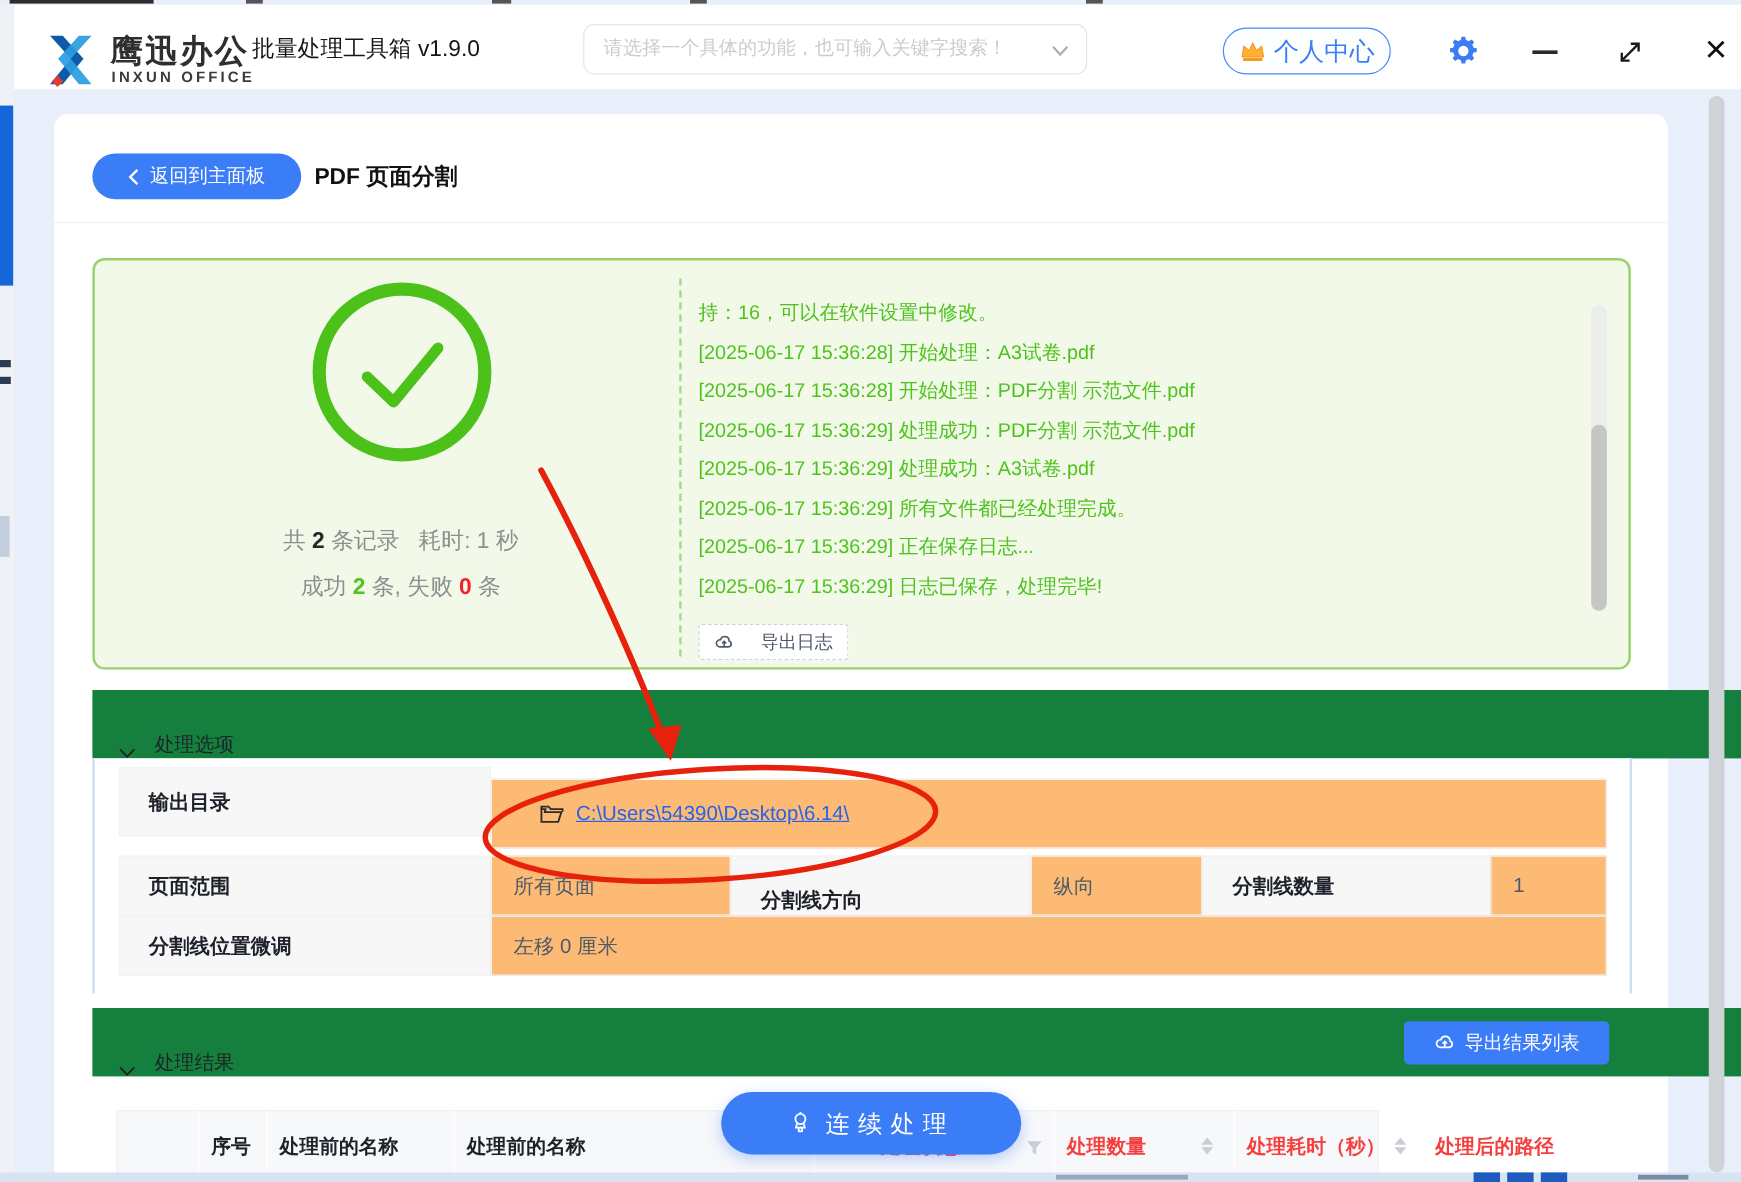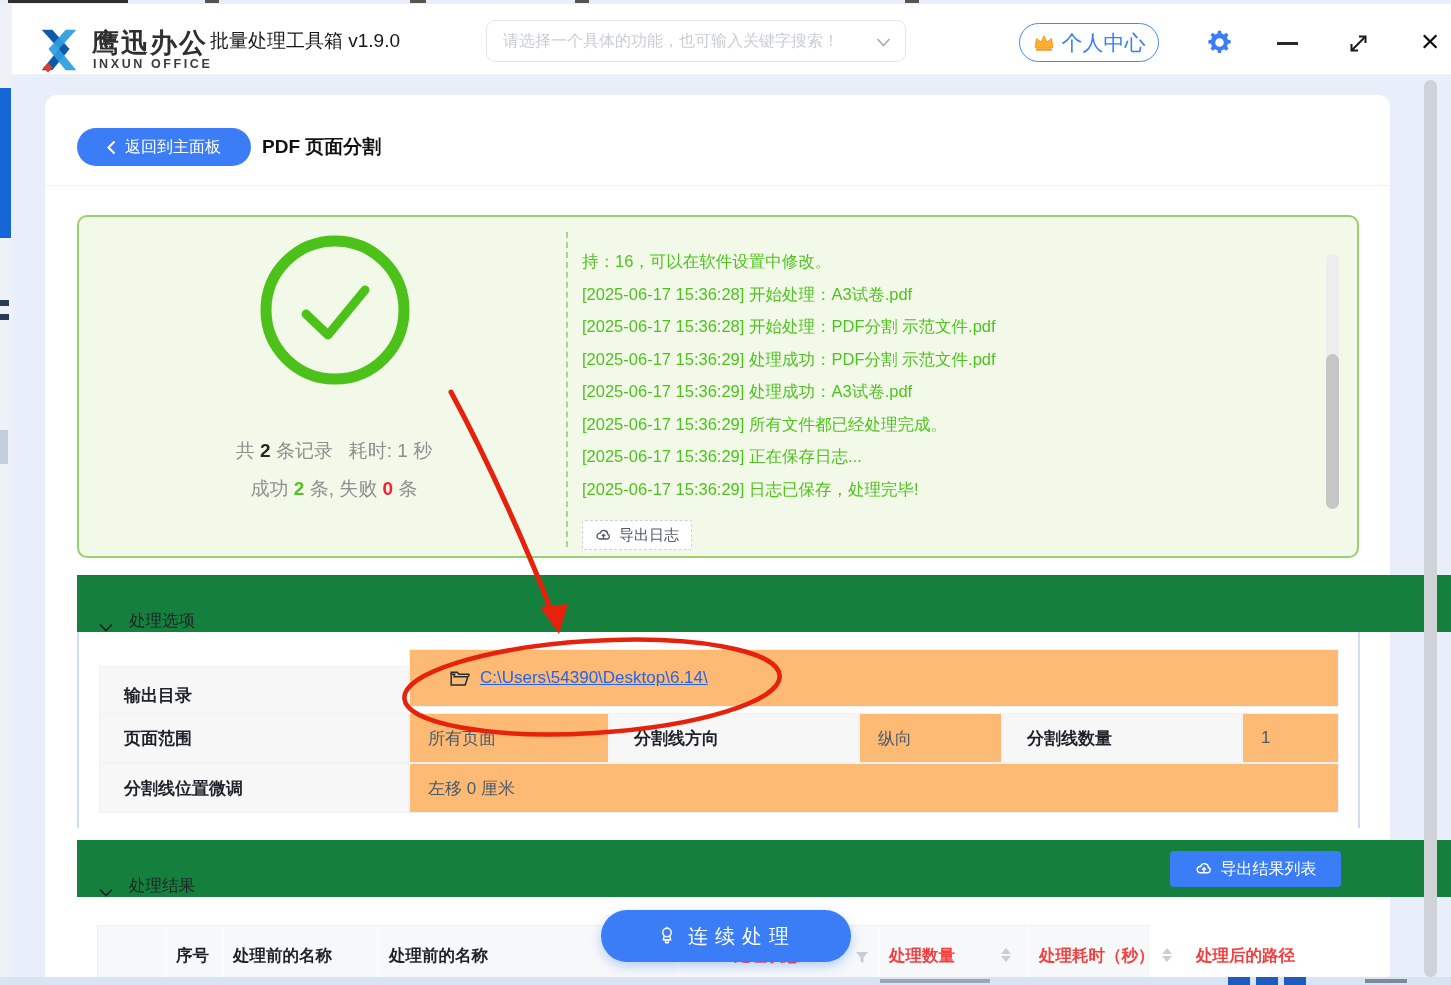--- a/index.html
+++ b/index.html
@@ -37,21 +37,21 @@
   
   .green-panel { position:absolute; left:77px; top:215px; width:1282px; height:343px; background:#f2f9e9; border:2px solid #95d26b; border-radius:10px; }
   .ok-circle { position:absolute; left:180px; top:17px; }
   .status-title { position:absolute; left:115px; top:172px; width:280px; text-align:center; font-size:30px; color:#262626; letter-spacing:2px; }
   .sum-line { position:absolute; width:360px; left:75px; text-align:center; font-size:19px; color:#8f8f8f; white-space:nowrap; }
   .sum1 { top:221px; } .sum2 { top:259px; }
   .sum-line b.dark { color:#262626; } .sum-line b.ok { color:#52c41a; } .sum-line b.bad { color:#f5222d; }
   .log-divider { position:absolute; left:487px; top:15px; height:315px; border-left:2px dashed #a7d889; }
   .log-area { position:absolute; left:503px; top:28px; width:730px; }
   .log-line { font-size:16.5px; color:#4fc31d; line-height:32.5px; white-space:nowrap; }
-  .export-log-btn { position:absolute; left:503px; top:303px; height:30px; padding:0 12px; background:#fff; border:1px dashed #cdd1d8; border-radius:3px; font-size:15px; color:#4e5969; display:inline-flex; align-items:center; gap:7px; cursor:pointer; }
+  .export-log-btn { position:absolute; left:503px; top:303px; height:30px; padding:0 12px; background:#fff; border:1px dashed #cdd1d8; border-radius:3px; font-size:15px; color:#4e5969; display:inline-flex; align-items:center; gap:22px; cursor:pointer; }
   .inner-scroll-track { position:absolute; left:1247px; top:37px; width:13px; height:255px; background:#ededed; border-radius:7px; }
   .inner-scroll-thumb { position:absolute; left:0; top:100px; width:13px; height:155px; background:#c6c6c6; border-radius:7px; cursor:pointer; }
 
   
   .section-hdr { position:absolute; left:77px; width:1419px; height:57px; background:#15803d; display:flex; align-items:flex-end; cursor:pointer; }
   .sec-opts { top:575px; } .sec-results { top:840px; }
   .section-hdr .chev { margin-left:22px; }
   .section-hdr .sec-label { margin-left:16px; font-size:16.5px; color:#1d2329; }
 
   
@@ -198,40 +198,40 @@
 
 <div class="section-hdr sec-opts">
   <svg class="chev" width="14" height="9" viewBox="0 0 14 9">
         <polyline points="1,1.5 7,7.5 13,1.5" fill="none" stroke="#1d2329" stroke-width="1.7"></polyline>
       </svg>
   <span class="sec-label">处理选项</span>
 </div>
 
 <div class="opts-wrap">
 
-  <div class="cell lab" style="left:20px; top:34px; width:310px; height:58px;align-items:center;">
+  <div class="cell lab" style="left:20px; top:7px; width:310px; height:58px;align-items:center;">
     <span>输出目录</span>
   </div>
   <div class="cell val" style="left:330px; top:17px; width:930px; height:58px;">
     <span style="margin-left:22px; display:inline-flex; align-items:center;">
       <svg width="20" height="17" viewBox="0 0 20 17" fill="none" stroke="#2b2b2b" stroke-width="1.5">
         <path d="M1.2 4.2v-2h6l1.8 2h9.8v2.2"></path>
         <path d="M1.2 4.2h3.4l-.6 2.5h13.8l-2.6 8.2H1.2z"></path>
       </svg>
       <a class="dir-link">C:\Users\54390\Desktop\6.14\</a>
     </span>
   </div>
 
   <div class="cell lab" style="left:20px; top:81px; width:310px; height:50px;">
         <span>页面范围</span>
       </div>
   <div class="cell val" style="left:330px; top:81px; width:200px; height:50px;">
         <span>所有页面</span>
       </div>
-  <div class="cell lab" style="left:530px; top:81px; width:250px; height:50px;">
+  <div class="cell lab" style="left:530px; top:81px; width:250px; height:50px;align-items:flex-end;">
         <span>分割线方向</span>
       </div>
   <div class="cell val" style="left:780px; top:81px; width:143px; height:50px;">
         <span>纵向</span>
       </div>
   <div class="cell lab" style="left:923px; top:81px; width:240px; height:50px;">
         <span>分割线数量</span>
       </div>
   <div class="cell val" style="left:1163px; top:81px; width:97px; height:50px;">
         <span>1</span>

